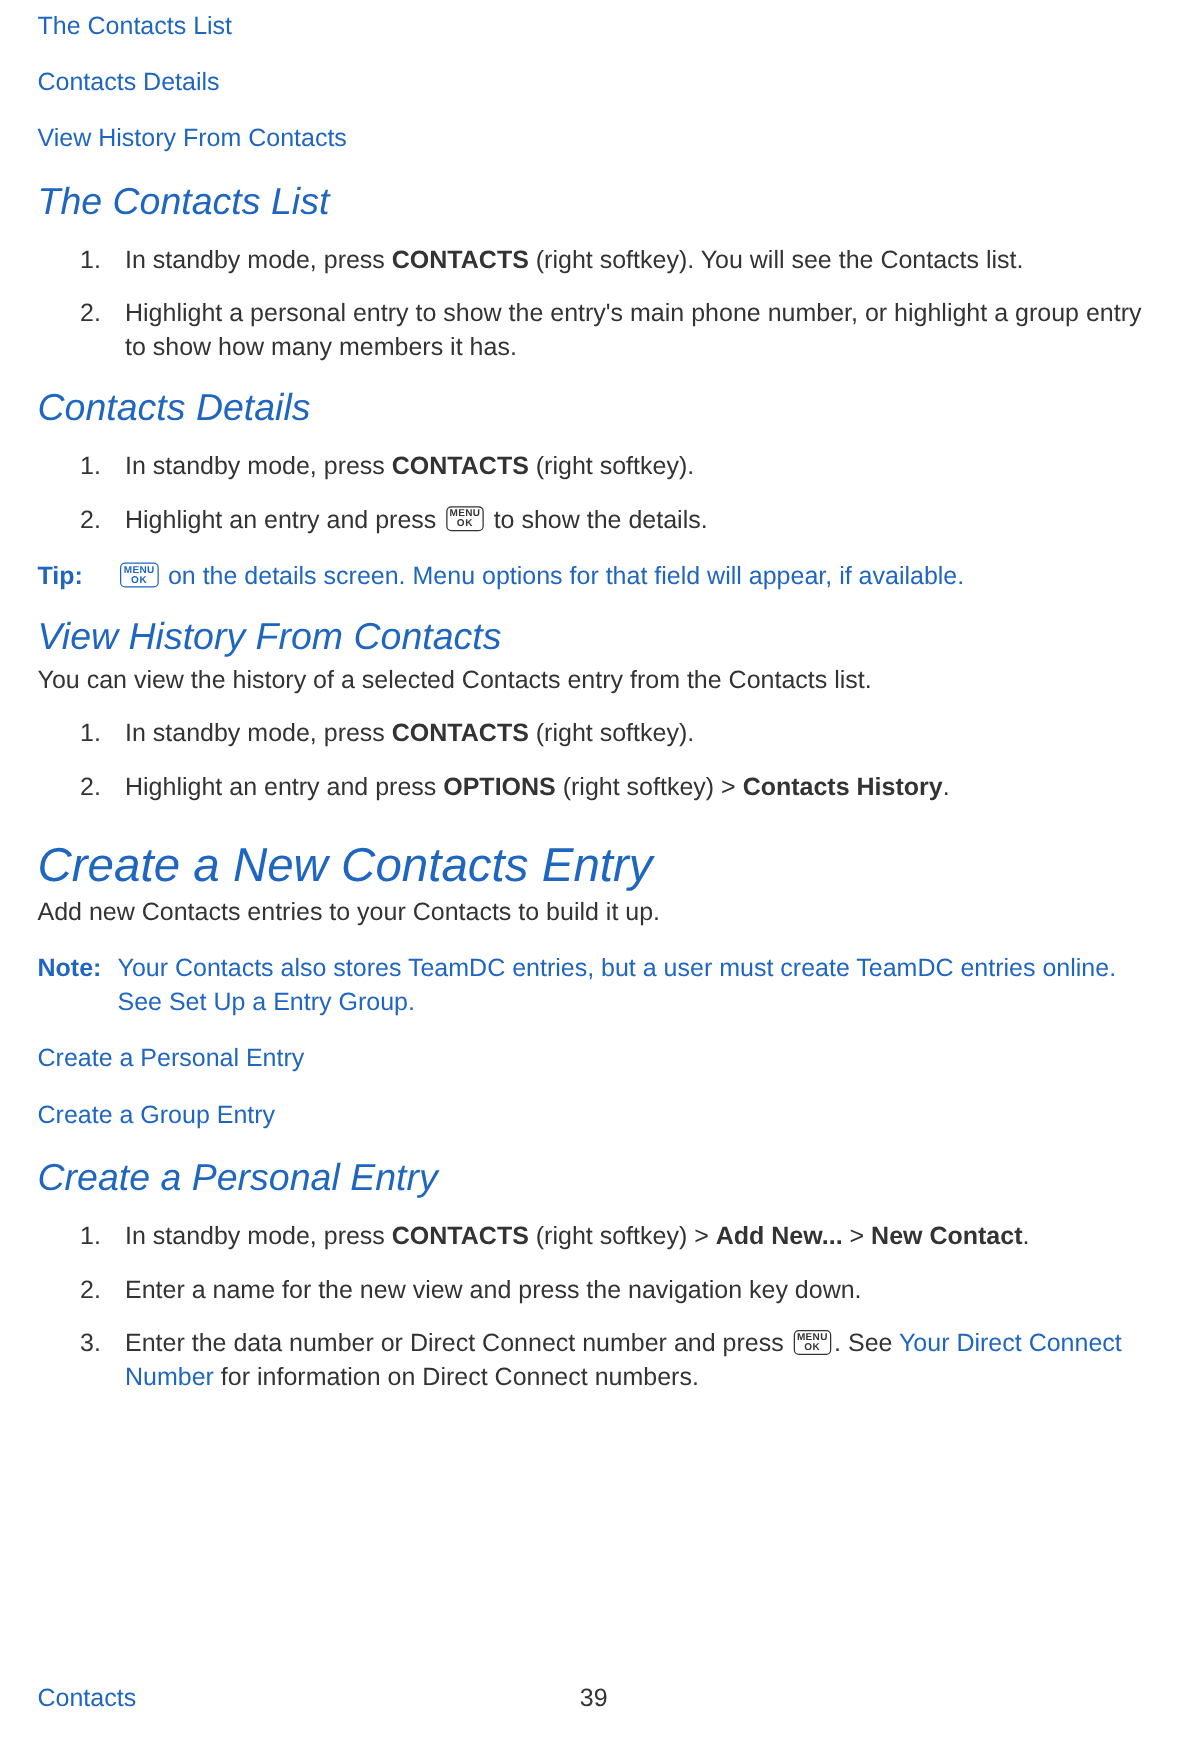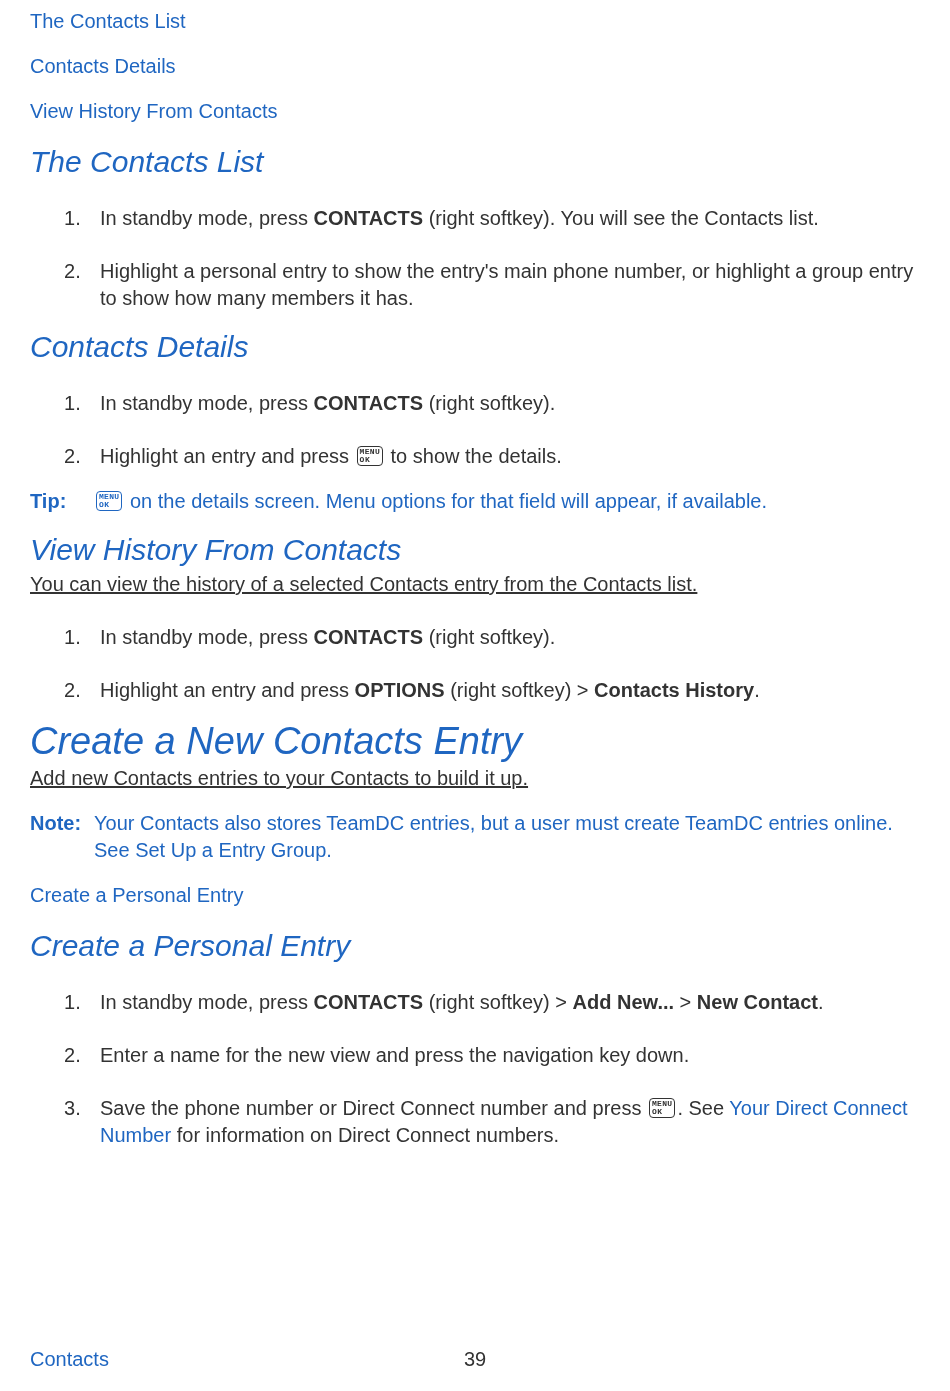--- a/index.html
+++ b/index.html
@@ -27,51 +27,50 @@
     color: #1f66c1;
     font-size: 30px;
     font-style: italic;
     margin-top: 18px;
     margin-bottom: 4px;
   }
   .h1 {
     color: #1f66c1;
     font-size: 38px;
     font-style: italic;
-    margin-top: 16px;
+    margin-top: 28px;
     margin-bottom: 2px;
   }
   ol.steps {
     margin: 0;
     padding-left: 64px;
     list-style: none;
     counter-reset: step;
   }
   ol.steps > li {
     counter-increment: step;
     position: relative;
     font-size: 20px;
     line-height: 1.35;
     color: #333;
-    margin-top: 26px;
+    margin-top: 16px;
     margin-bottom: 8px;
     padding-left: 6px;
   }
   ol.steps > li::before {
     content: counter(step) ".";
     position: absolute;
     left: -30px;
     color: #333;
   }
   .body-text {
     font-size: 20px;
     color: #333;
     margin-top: 2px;
     line-height: 1.35;
-    text-decoration: underline;
   }
   .note-row {
     display: flex;
     margin-top: 18px;
     font-size: 20px;
     line-height: 1.35;
   }
   .note-label {
     color: #1f66c1;
     font-weight: bold;
@@ -87,22 +86,22 @@
   }
   .menu-ok-icon {
     display: inline-block;
     vertical-align: middle;
     border: 1.5px solid #333;
     border-radius: 4px;
     padding: 1px 2px;
     font-size: 8px;
     line-height: 8px;
     font-weight: bold;
-    font-family: Liberation Mono, monospace;
-    text-align: left;
+    font-family: Liberation Sans, sans-serif;
+    text-align: center;
     color: #333;
     margin: 0 2px;
     position: relative;
     top: -2px;
   }
   .menu-ok-icon .line1 { display:block; letter-spacing:0.3px;}
   .menu-ok-icon .line2 { display:block; letter-spacing:0.5px;}
   .footer {
     position: absolute;
     left: 30px;
@@ -172,31 +171,32 @@
   <div class="body-text">Add new Contacts entries to your Contacts to build it up.</div>
 
   <div class="note-row">
     <div class="note-label">Note:</div>
     <div class="note-body">
       <span>Your Contacts also stores TeamDC entries, but a user must create TeamDC entries online. See </span><span class="inline-link">Set Up a Entry Group</span><span>.</span>
     </div>
   </div>
 
   <div class="toc-link" style="margin-top:20px">Create a Personal Entry</div>
+  <div class="toc-link">Create a Group Entry</div>
 
   <div class="h2">Create a Personal Entry</div>
   <ol class="steps">
     <li>
       <span>In standby mode, press </span><b>CONTACTS</b><span> (right softkey) &gt; </span><b>Add New...</b><span> &gt; </span><b>New Contact</b><span>.</span>
     </li>
     <li>
       <span>Enter a name for the new view and press the navigation key down.</span>
     </li>
     <li>
-      <span>Save the phone number or Direct Connect number and press </span><span class="menu-ok-icon"><span class="line1">MENU</span><span class="line2">OK</span></span><span>. See </span><span class="inline-link">Your Direct Connect Number</span><span> for information on Direct Connect numbers.</span>
+      <span>Enter the data number or Direct Connect number and press </span><span class="menu-ok-icon"><span class="line1">MENU</span><span class="line2">OK</span></span><span>. See </span><span class="inline-link">Your Direct Connect Number</span><span> for information on Direct Connect numbers.</span>
     </li>
   </ol>
 
   <div class="footer">
     <span>Contacts</span>
     <span class="pgnum">39</span>
     <span></span>
   </div>
 </div>
 

